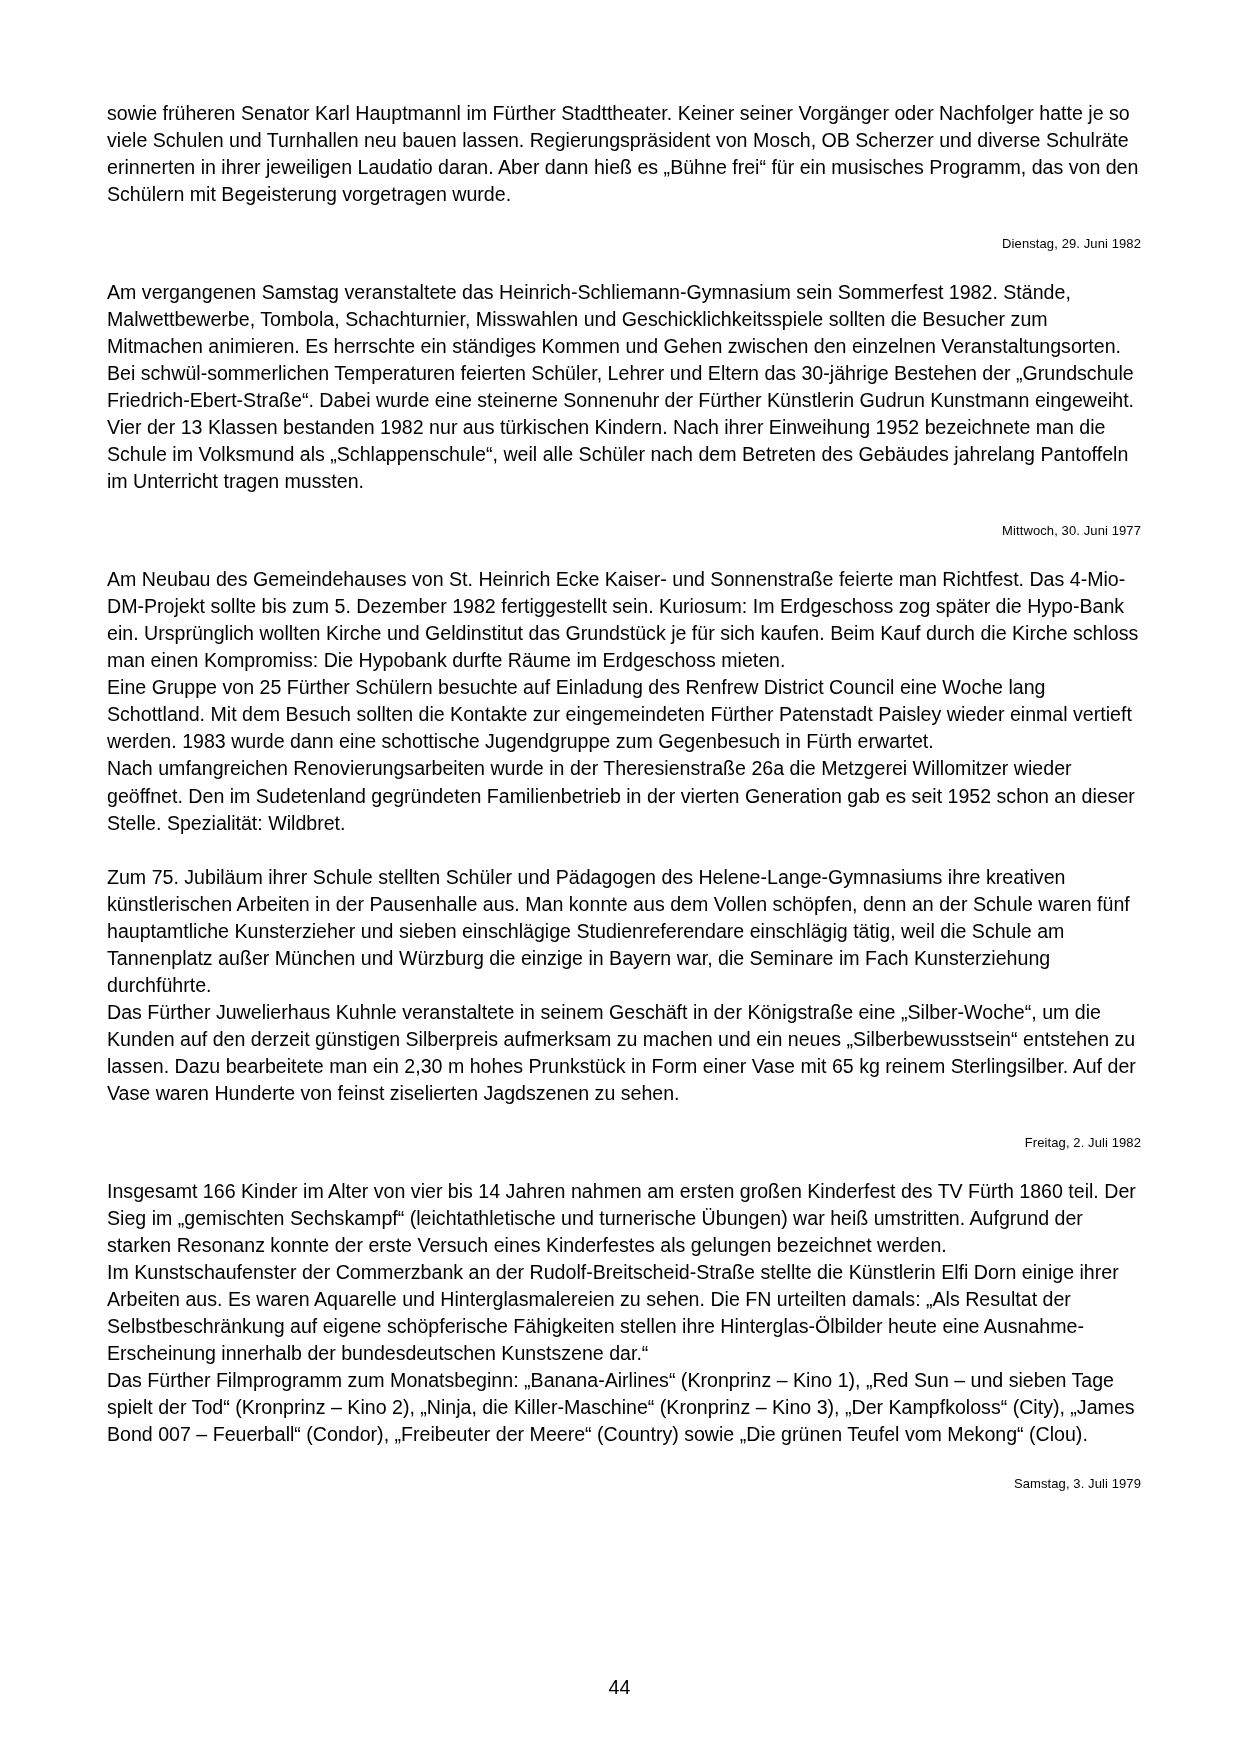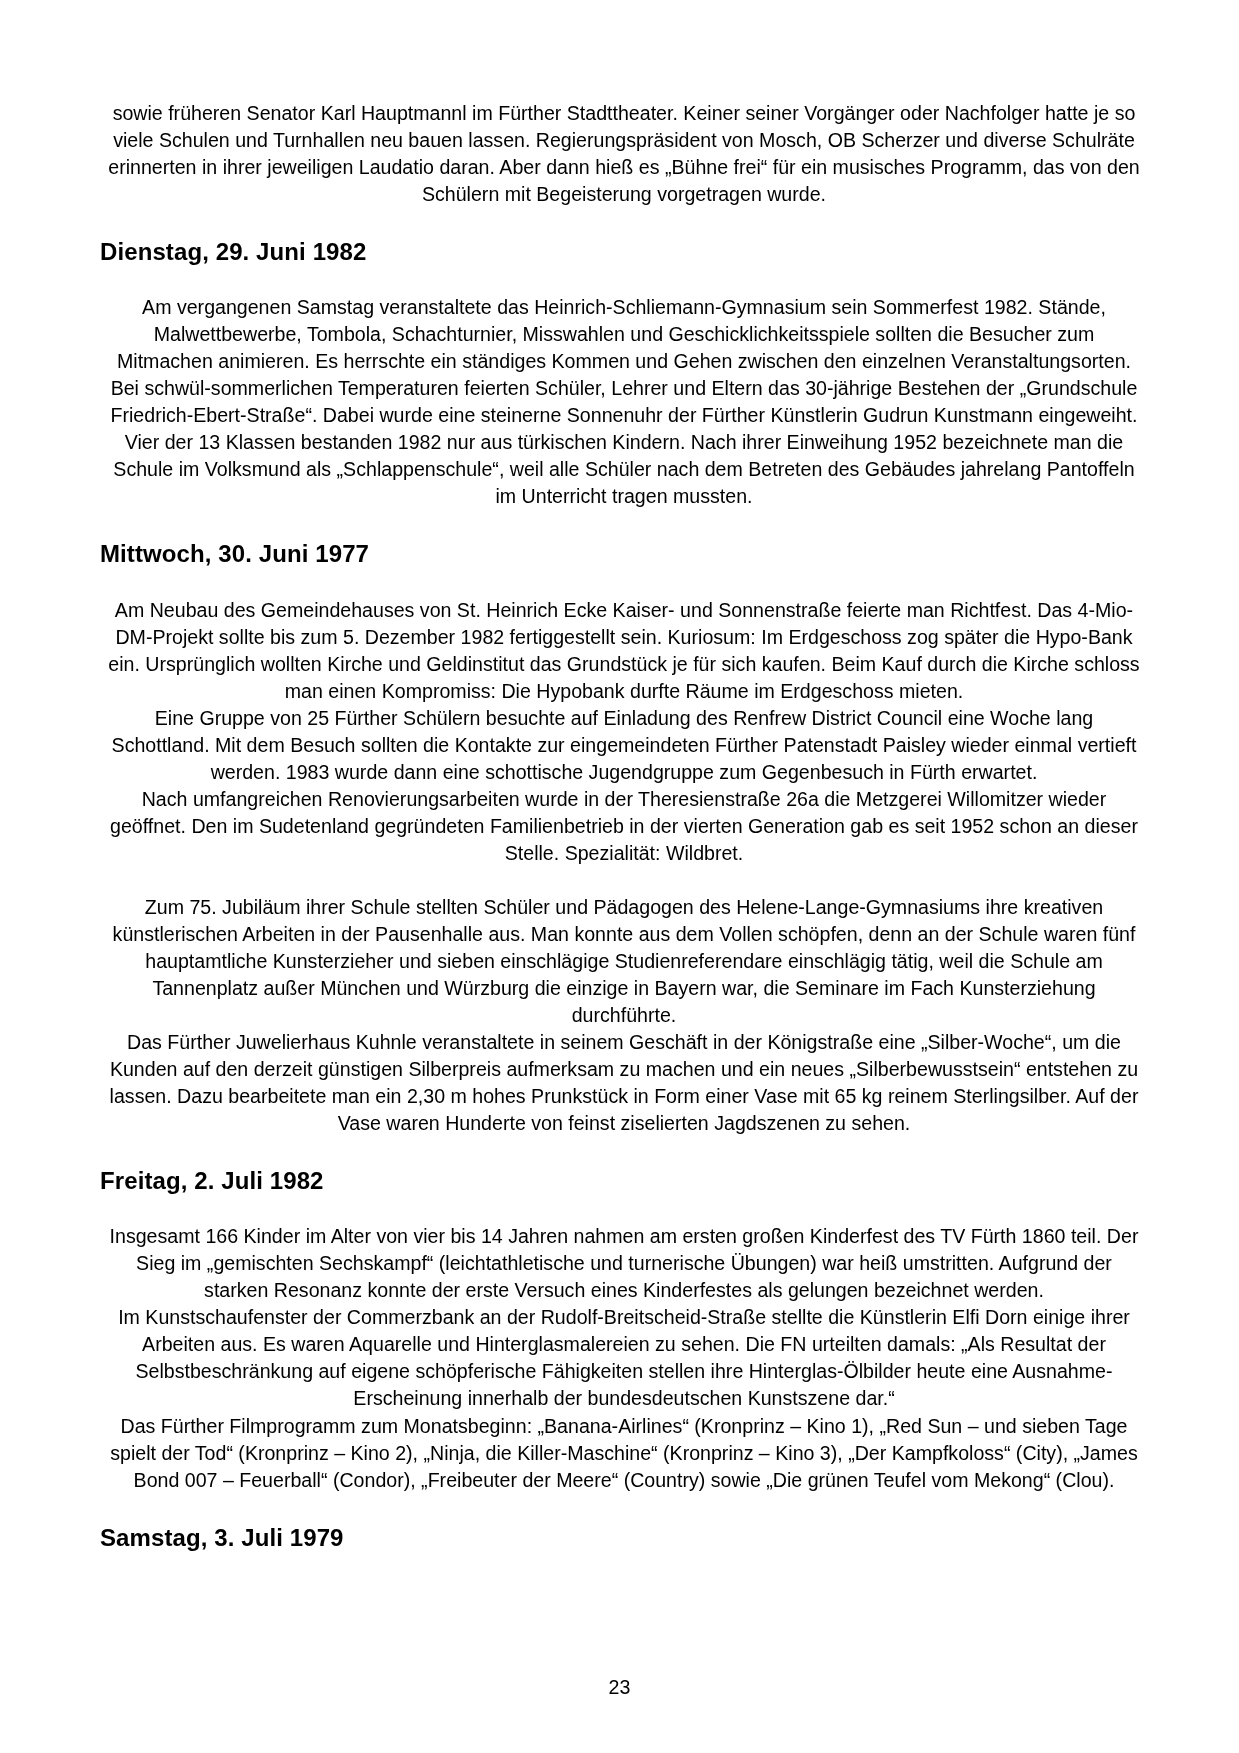--- a/index.html
+++ b/index.html
@@ -20,33 +20,33 @@
     box-sizing: border-box;
     padding: 100px 98px 0 100px;
   }
   .doc-body {
     font-size: 19.6px;
     line-height: 1.38;
     text-align: left;
   }
   p {
     margin: 0 0 0 7px;
-    text-align: center;
   }
   .para {
     margin-bottom: 0;
   }
   .block {
     margin-bottom: 27px;
   }
   .heading {
-    font-weight: bold;
-    font-size: 24px;
+    font-weight: normal;
+    font-size: 13px;
     margin: 0 0 26px 0;
     letter-spacing: 0.1px;
+    text-align: right;
   }
   .page-number {
     position: absolute;
     left: 0;
     right: 0;
     bottom: 54px;
     text-align: center;
     font-size: 19.6px;
   }
 </style>
@@ -86,14 +86,14 @@
     <div class="block">
       <p class="para">Insgesamt 166 Kinder im Alter von vier bis 14 Jahren nahmen am ersten großen Kinderfest des TV Fürth 1860 teil. Der Sieg im „gemischten Sechskampf“ (leichtathletische und turnerische Übungen) war heiß umstritten. Aufgrund der starken Resonanz konnte der erste Versuch eines Kinderfestes als gelungen bezeichnet werden.</p>
       <p class="para">Im Kunstschaufenster der Commerzbank an der Rudolf-Breitscheid-Straße stellte die Künstlerin Elfi Dorn einige ihrer Arbeiten aus. Es waren Aquarelle und Hinterglasmalereien zu sehen. Die FN urteilten damals: „Als Resultat der Selbstbeschränkung auf eigene schöpferische Fähigkeiten stellen ihre Hinterglas-Ölbilder heute eine Ausnahme-Erscheinung innerhalb der bundesdeutschen Kunstszene dar.“</p>
       <p class="para">Das Fürther Filmprogramm zum Monatsbeginn: „Banana-Airlines“ (Kronprinz – Kino 1), „Red Sun – und sieben Tage spielt der Tod“ (Kronprinz – Kino 2), „Ninja, die Killer-Maschine“ (Kronprinz – Kino 3), „Der Kampfkoloss“ (City), „James Bond 007 – Feuerball“ (Condor), „Freibeuter der Meere“ (Country) sowie „Die grünen Teufel vom Mekong“ (Clou).</p>
     </div>
 
     <div class="heading">Samstag, 3. Juli 1979</div>
 
   </div>
 
-  <div class="page-number">23</div>
+  <div class="page-number">44</div>
 </div>
 
 </body></html>

